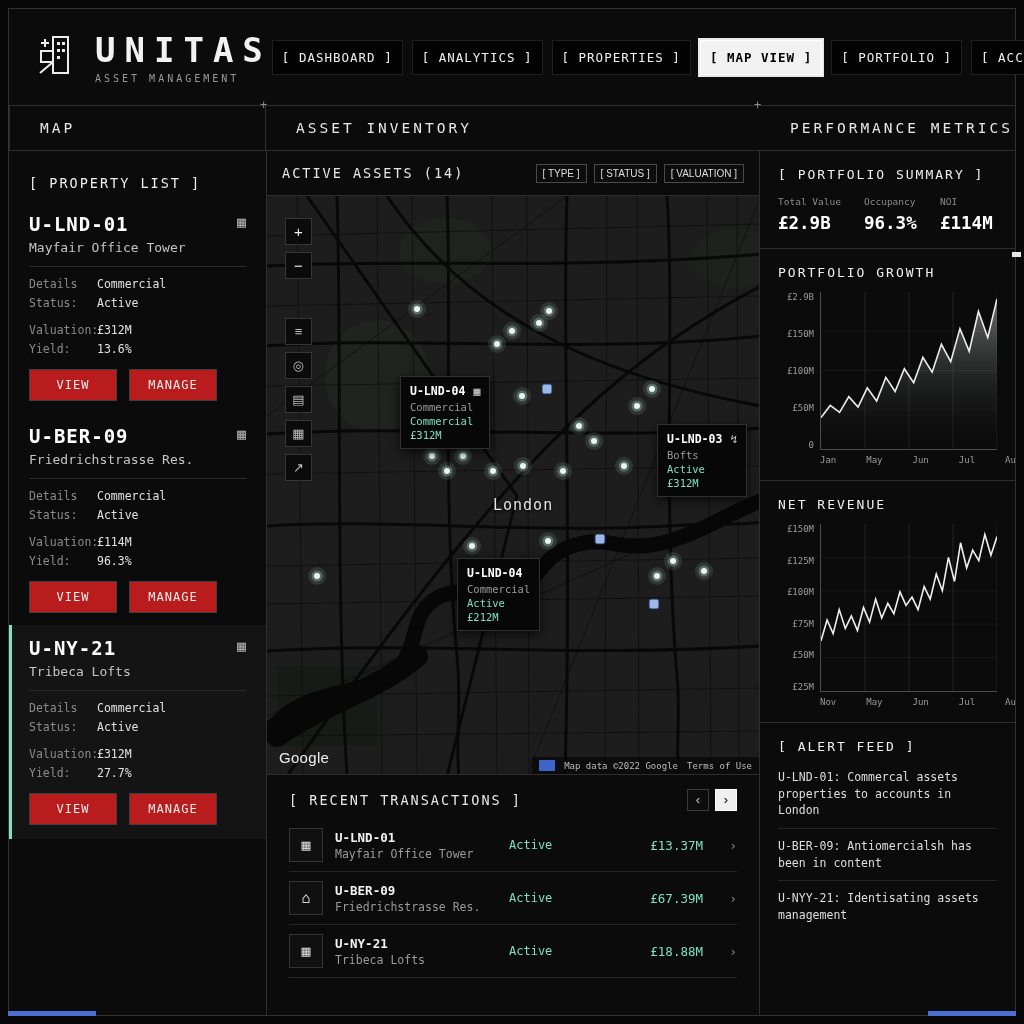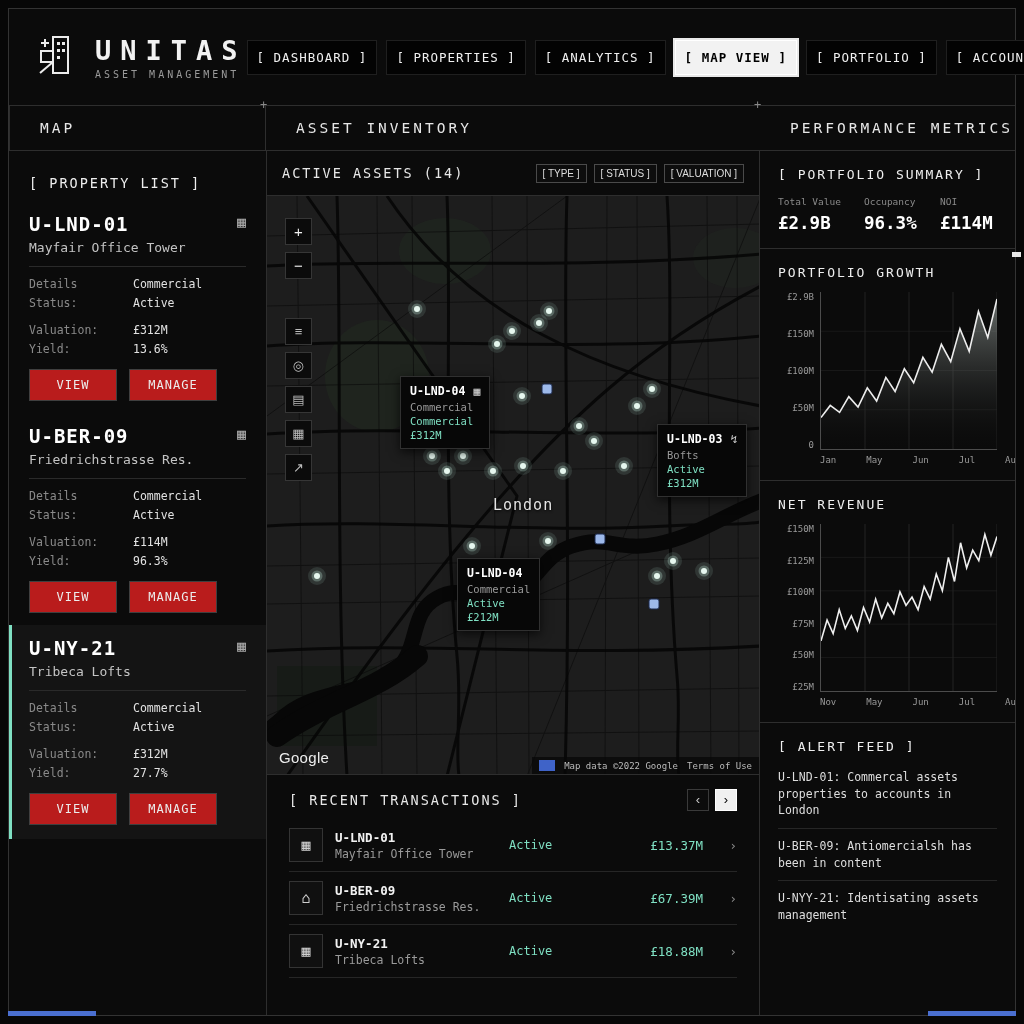--- a/index.html
+++ b/index.html
@@ -4,21 +4,21 @@
 <style>
   * { margin:0; padding:0; box-sizing:border-box; }
   html,body { width:1024px; height:1024px; background:#070707; overflow:hidden;
     font-family:"DejaVu Sans Mono","Liberation Mono",monospace; color:#e8e8e8; }
   .frame { position:absolute; inset:8px; border:1px solid #333; background:#0b0b0b; }
 
   
   .topbar { height:97px; border-bottom:1px solid #2e2e2e; display:flex; align-items:center;
     justify-content:space-between; padding:0 26px; }
   .brand { display:flex; align-items:center; gap:14px; }
-  .brand-name { font-size:27px; font-weight:bold; letter-spacing:9px; color:#f2f2f2; }
+  .brand-name { font-size:34px; font-weight:bold; letter-spacing:9px; color:#f2f2f2; }
   .brand-sub { font-size:10px; letter-spacing:3px; color:#9a9a9a; margin-top:3px; }
   .nav { display:flex; gap:9px; }
   .nav-btn { background:#030303; border:1px solid #1f1f1f; color:#f0f0f0; font:12.5px "DejaVu Sans Mono",monospace;
     letter-spacing:1px; padding:9px 9px; cursor:pointer; white-space:nowrap; }
   .nav-btn.active { background:#f2f2f2; color:#000; border-color:#fff; box-shadow:0 0 0 2px #e9e9e9; font-weight:bold; }
 
   
   .main-grid { position:absolute; top:97px; bottom:0; left:0; right:0; display:grid;
     grid-template-columns:257px 494px 1fr; grid-template-rows:45px 1fr; }
   .hd { border-bottom:1px solid #2e2e2e; display:flex; align-items:center; padding-left:30px;
@@ -30,21 +30,21 @@
   .left-inner { padding:24px 20px 0; position:relative; }
   .list-title { font-size:13.5px; letter-spacing:2px; color:#eee; margin-bottom:22px; }
   .prop-card { margin-bottom:24px; }
   .prop-head { display:flex; justify-content:space-between; align-items:flex-start; }
   .prop-id { font-size:19px; font-weight:bold; letter-spacing:1px; color:#fff; }
   .prop-icon { color:#a8a8a8; font-size:15px; }
   .prop-name { color:#c4c4c4; font-size:13px; margin:5px 0 0; padding-bottom:11px; border-bottom:1px solid #2a2a2a; }
   .prop-rows { margin-top:10px; }
   .prop-row { display:flex; font-size:11.5px; margin:5px 0; }
   .prop-row.gap { margin-top:13px; }
-  .prop-label { width:104px; color:#8a8a8a; }
+  .prop-label { width:68px; color:#8a8a8a; }
   .prop-val { color:#e2e2e2; }
   .prop-btns { display:flex; gap:12px; margin-top:13px; }
   .prop-btn { background:#b91c1c; border:1px solid #3f3f3f; color:#ececec; font:12px "DejaVu Sans Mono",monospace;
     letter-spacing:1px; padding:8px 0; width:88px; cursor:pointer; }
   .prop-card.selected { background:#141414; border-left:3px solid #7fe0c3;
     margin:-12px -20px 24px -20px; padding:12px 20px 14px 17px; }
 
   
   .map-head { height:44px; display:flex; align-items:center; justify-content:space-between; padding:0 15px; }
   .map-title { font-size:13.5px; letter-spacing:2px; }
@@ -132,22 +132,22 @@
           <path d="M10 7 L10 15 M6 11 L14 11"></path>
         </svg>
       </span>
       <div>
         <div class="brand-name">UNITAS</div>
         <div class="brand-sub">ASSET MANAGEMENT</div>
       </div>
     </div>
     <nav class="nav">
       <button class="nav-btn">[ DASHBOARD ]</button>
+      <button class="nav-btn">[ ANALYTICS ]</button>
       <button class="nav-btn">[ PROPERTIES ]</button>
-      <button class="nav-btn">[ ANALYTICS ]</button>
       <button class="nav-btn active">[ MAP VIEW ]</button>
       <button class="nav-btn">[ PORTFOLIO ]</button>
       <button class="nav-btn">[ ACCOUNT ]</button>
     </nav>
   </header>
 
   <div class="main-grid">
     <div class="hd mid-col">MAP</div>
     <div class="hd">ASSET INVENTORY</div>
     <div class="hd">PERFORMANCE METRICS</div>

